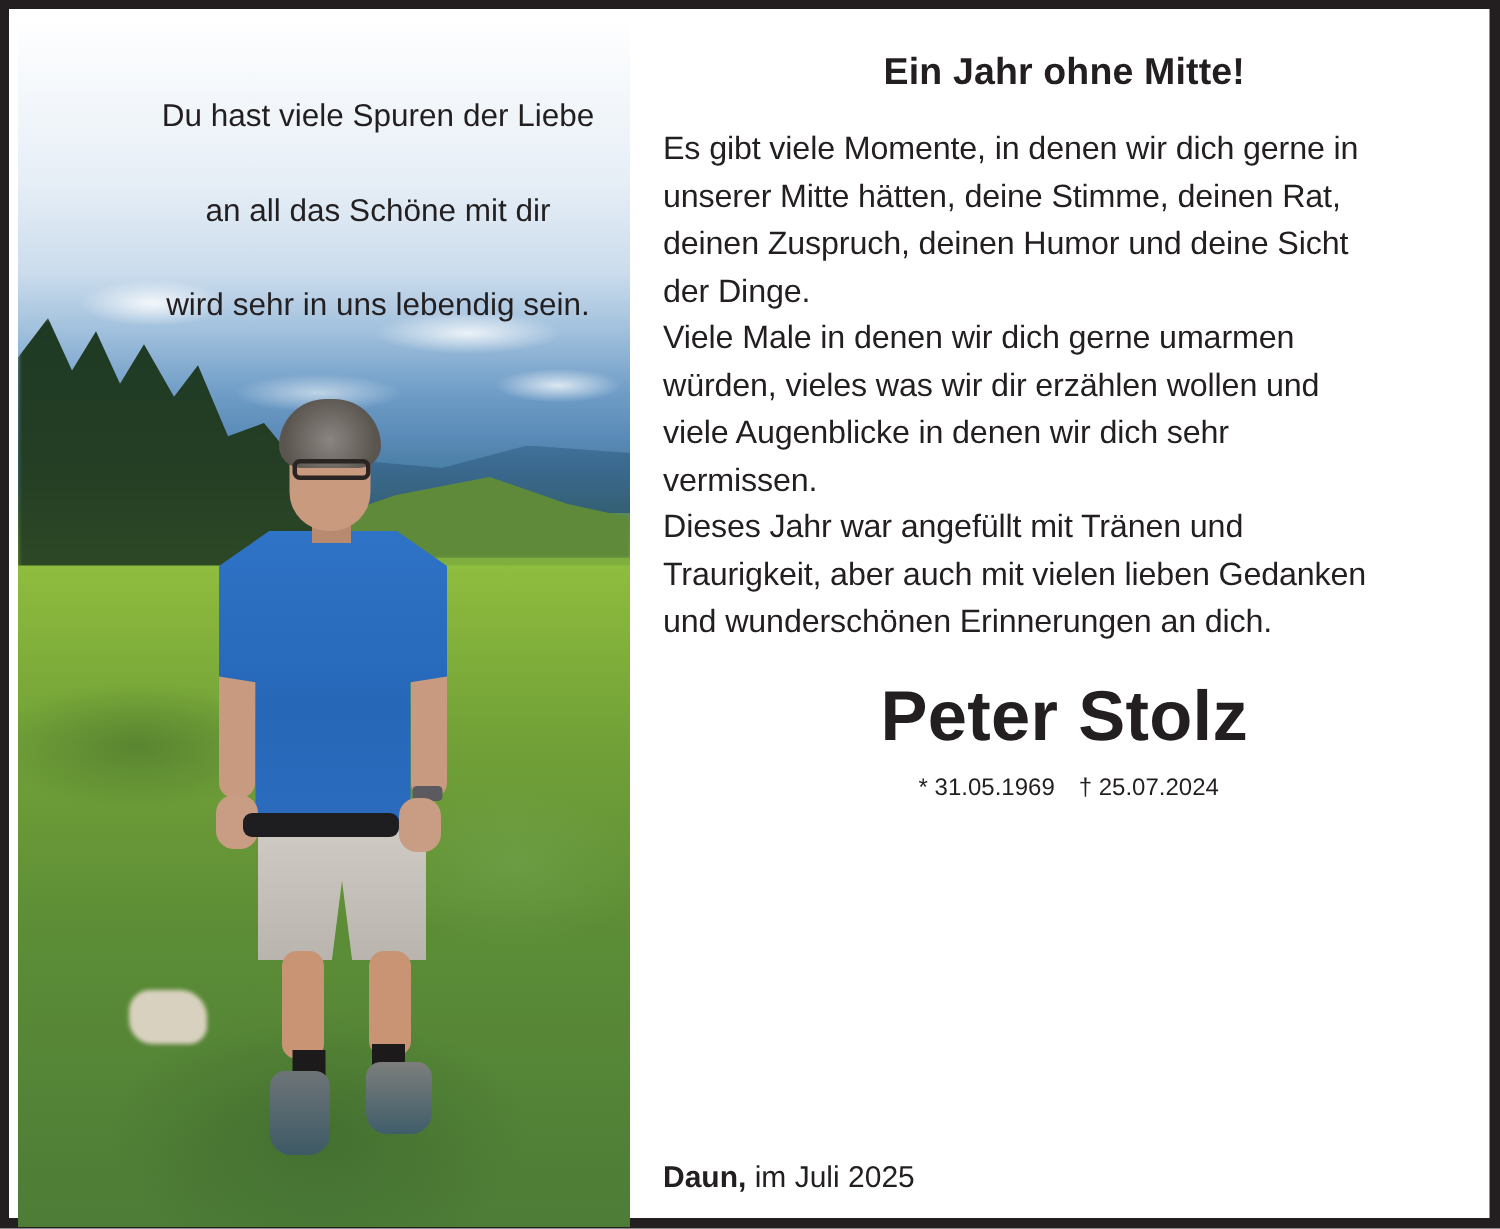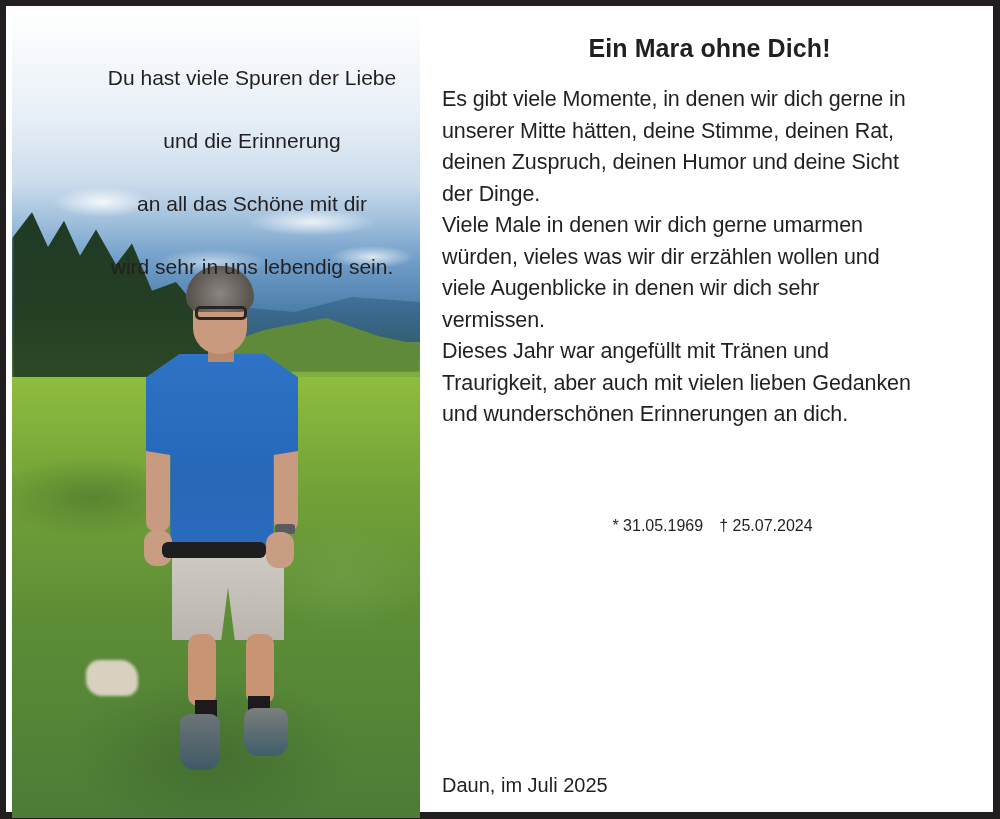--- a/index.html
+++ b/index.html
@@ -128,21 +128,21 @@
       font-size: 16px; padding-left: 6px;
     }
     .dates span + span { margin-left: 16px; }
     .mourners {
       position: absolute; left: 24px; top: 558px; width: 540px;
       font-size: 20px; font-weight: bold; line-height: 31.5px;
     }
     .place {
       position: absolute; left: 22px; top: 762px; font-size: 20px;
     }
-    .place b { font-weight: normal; }
+    .place b { font-weight: bold; }
   </style>
 </head>
 <body>
 
 <div class="frame">
 
   <div class="photo">
     <div class="sky-clouds"></div>
     <div class="mountains"></div>
     <div class="trees"></div>
@@ -166,43 +166,43 @@
       <div class="hair"></div>
       <div class="glasses"></div>
       <div class="watch"></div>
       <div class="hand-l"></div>
       <div class="hand-r"></div>
       <div class="device"></div>
     </div>
 
     <div class="poem">
       <div>Du hast viele Spuren der Liebe</div>
-      <div>und die Erinnerung</div>
       <div>an all das Schöne mit dir</div>
       <div>wird sehr in uns lebendig sein.</div>
     </div>
   </div>
 
   <div class="col">
-    <div class="headline">Ein Mara ohne Dich!</div>
+    <div class="headline">Ein Jahr ohne Mitte!</div>
 
     <div class="body-text">
       <p>Es gibt viele Momente, in denen wir dich gerne in</p>
       <p>unserer Mitte hätten,  deine Stimme, deinen Rat,</p>
       <p>deinen Zuspruch, deinen Humor und deine Sicht</p>
       <p>der Dinge.</p>
       <p>Viele Male in denen wir dich gerne umarmen</p>
       <p>würden, vieles was  wir dir erzählen wollen und</p>
       <p>viele Augenblicke in denen wir dich sehr</p>
       <p>vermissen.</p>
       <p>Dieses Jahr war angefüllt mit Tränen und</p>
       <p>Traurigkeit, aber auch mit vielen lieben Gedanken</p>
       <p>und wunderschönen Erinnerungen an dich.</p>
     </div>
 
+    <div class="name">Peter Stolz</div>
 
     <div class="dates">
       <span>* 31.05.1969</span><span>† 25.07.2024</span>
     </div>
 
 
     <div class="place">
       <b>Daun,</b><span> im Juli 2025</span>
     </div>
   </div>

